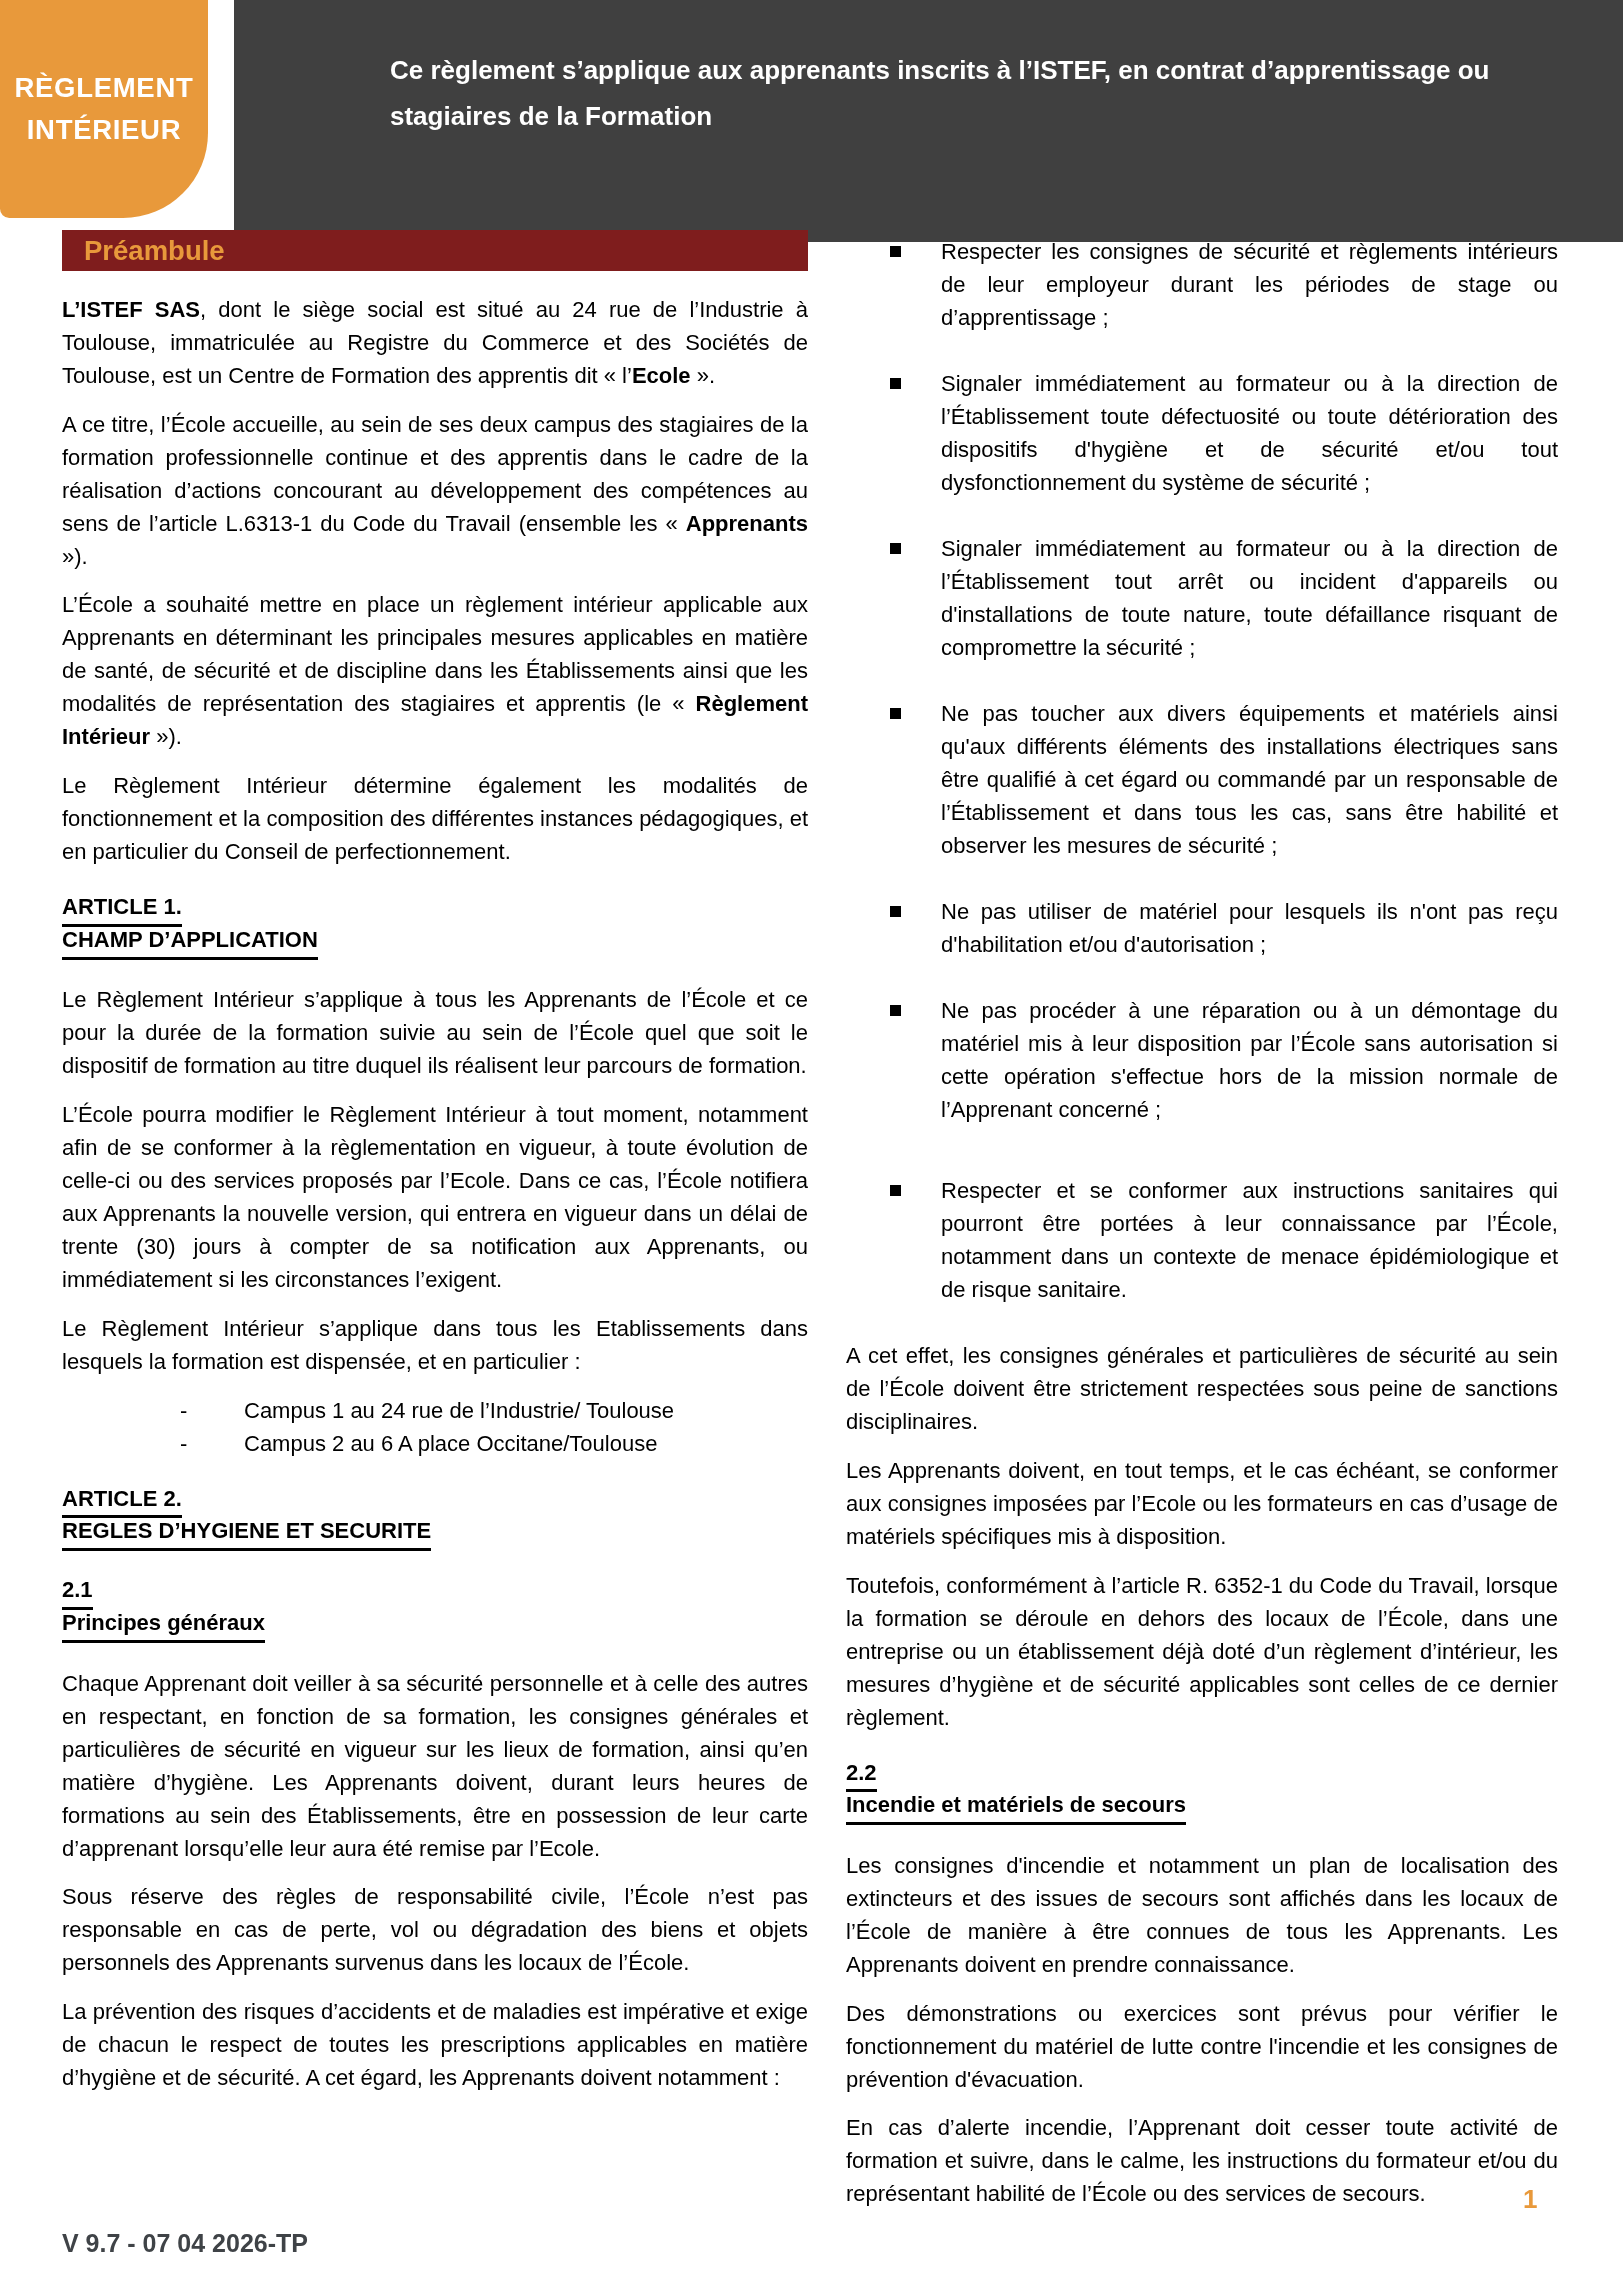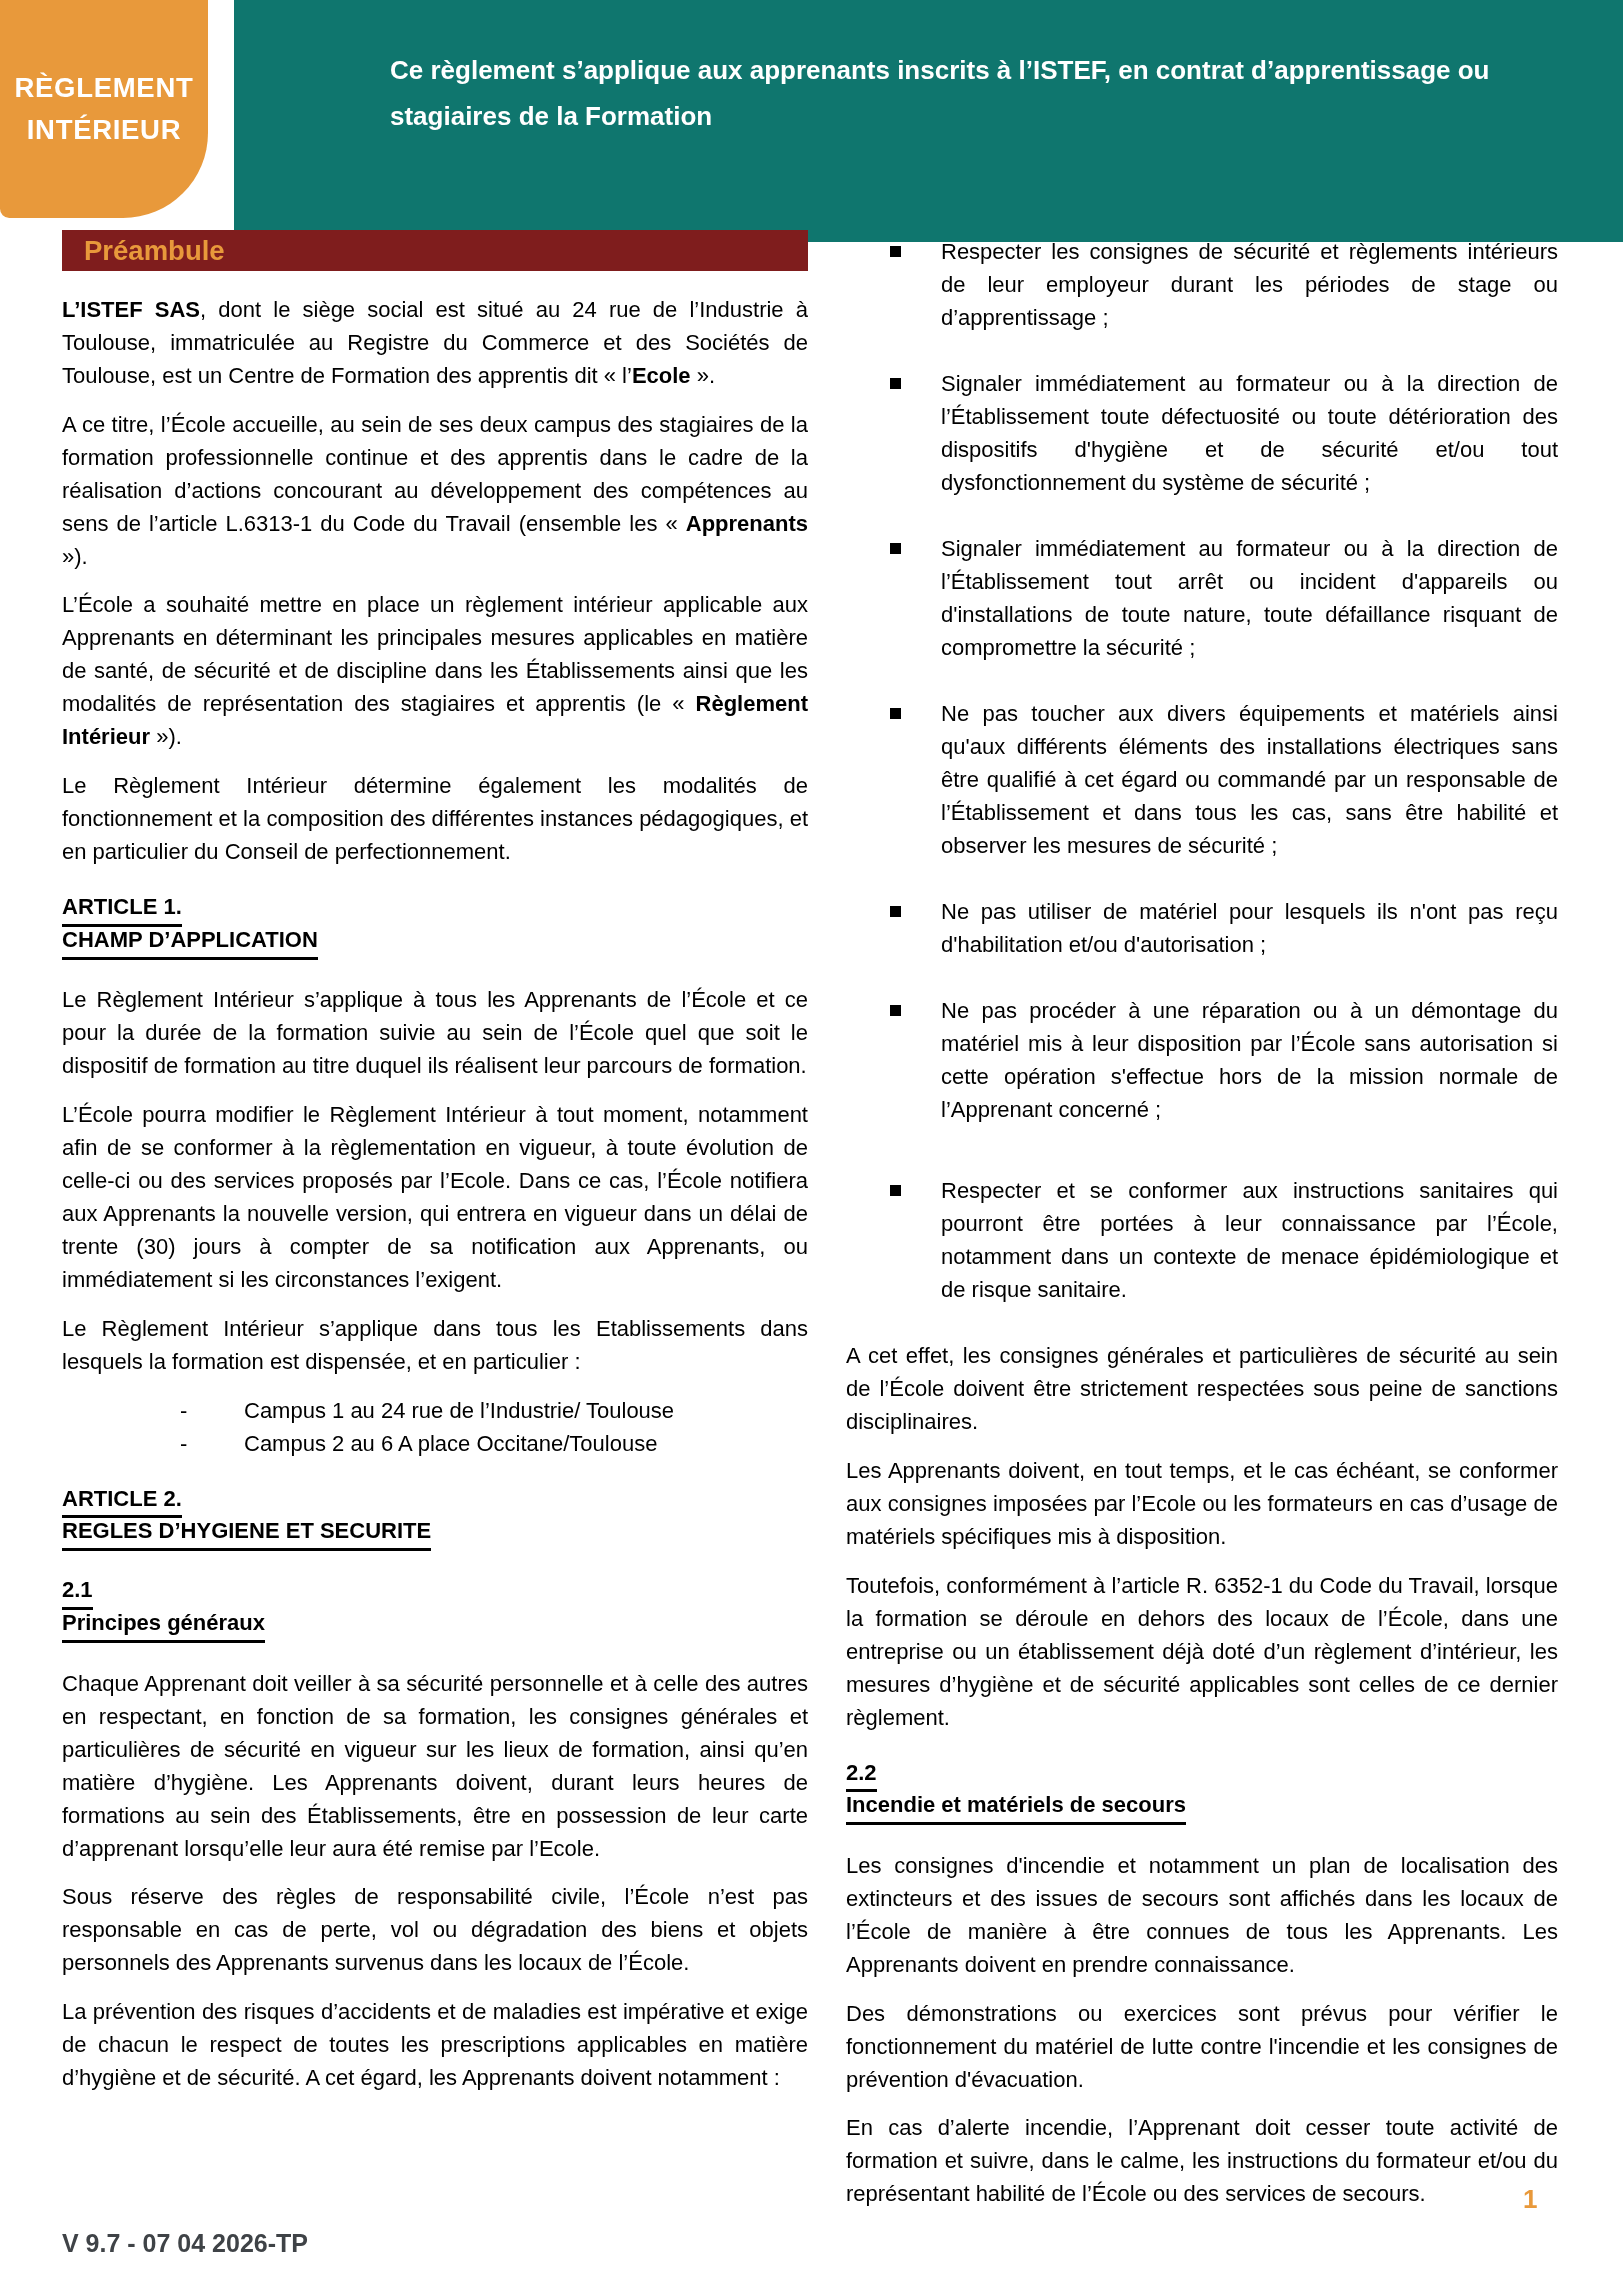--- a/index.html
+++ b/index.html
@@ -10,21 +10,21 @@
   }
   
   .badge{
     position:absolute;left:0;top:0;width:208px;height:218px;
     background:#E8993B;border-radius:0 0 85px 9.2px;
     display:flex;flex-direction:column;justify-content:center;align-items:center;
     gap:10.5px;z-index:2;text-align:center;
   }
   .badge span{color:#fff;font-weight:bold;font-size:27.5px;letter-spacing:0.7px;}
   .header-bar{
-    position:absolute;left:234px;top:0;right:0;height:242px;background:#0f766e;
+    position:absolute;left:234px;top:0;right:0;height:242px;background:#404040;
   }
   .header-text{
     position:absolute;left:156px;top:47px;width:1171px;
     color:#ffffff;font-weight:bold;font-size:26px;line-height:46px;
   }
   
   .col{position:absolute;top:230px;}
   .col-left{left:62px;width:746px;}
   .col-right{left:846px;width:712px;}
   

